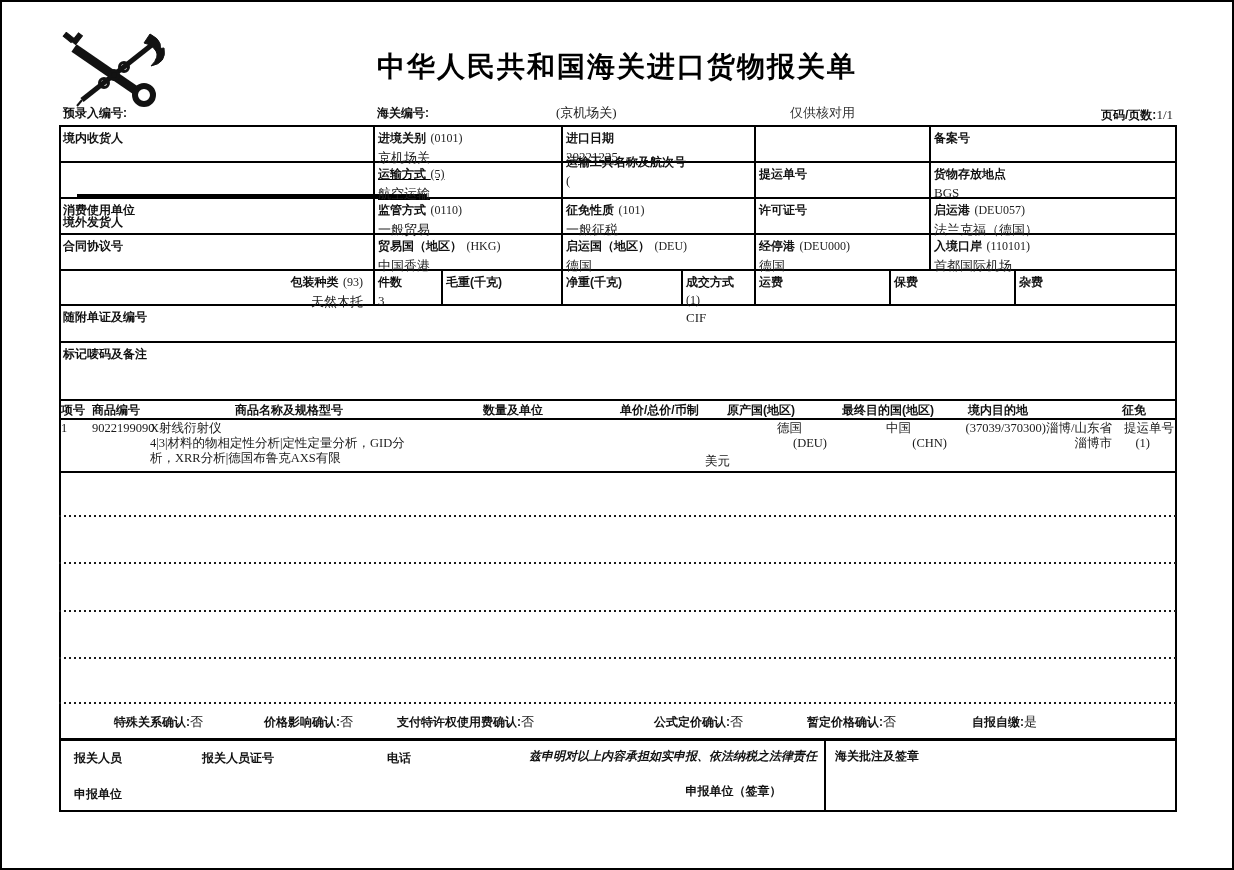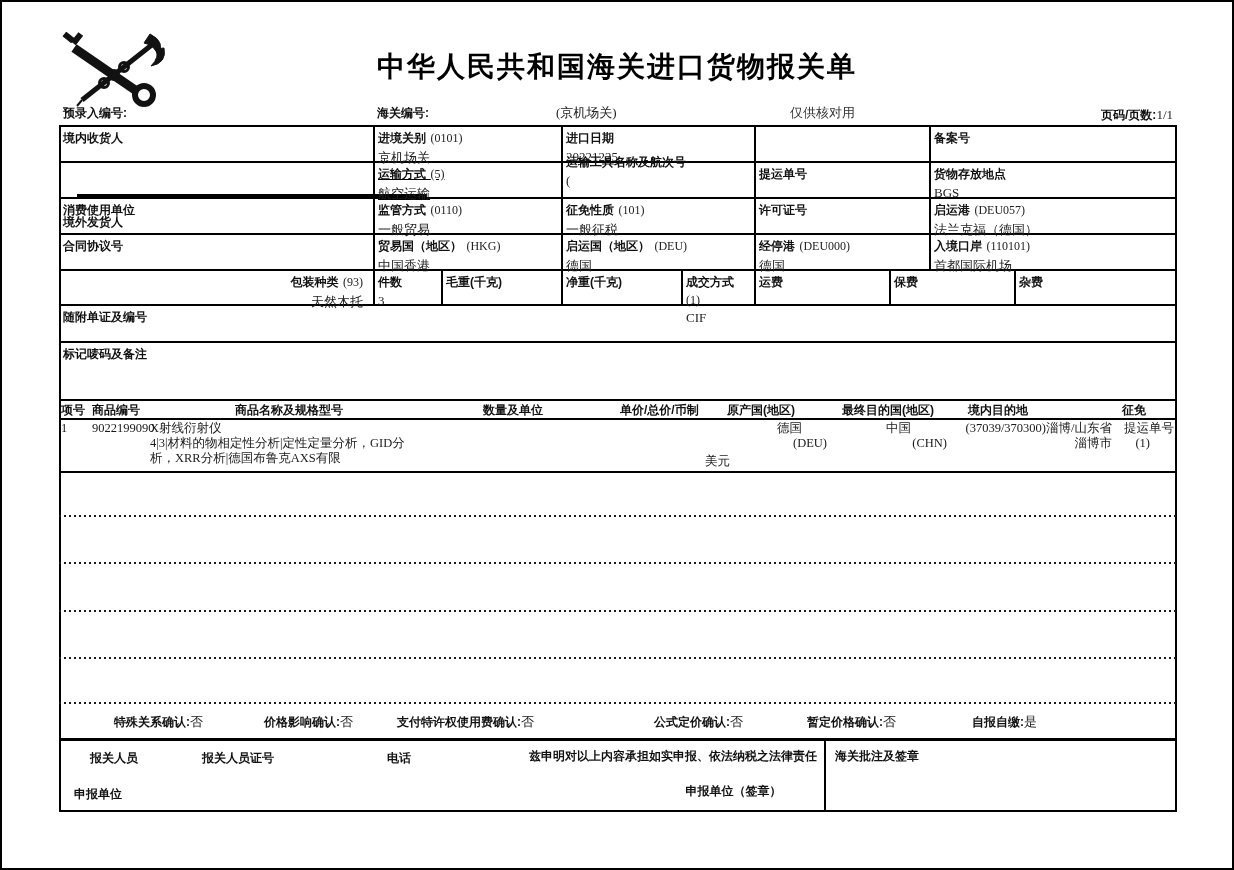--- a/index.html
+++ b/index.html
@@ -239,21 +239,21 @@
     </div>
   </div>
 
   <div class="conf" style="left:112px;top:710px;"><span class="lbl">特殊关系确认:</span><span class="val">否</span></div>
   <div class="conf" style="left:262px;top:710px;"><span class="lbl">价格影响确认:</span><span class="val">否</span></div>
   <div class="conf" style="left:395px;top:710px;"><span class="lbl">支付特许权使用费确认:</span><span class="val">否</span></div>
   <div class="conf" style="left:652px;top:710px;"><span class="lbl">公式定价确认:</span><span class="val">否</span></div>
   <div class="conf" style="left:805px;top:710px;"><span class="lbl">暂定价格确认:</span><span class="val">否</span></div>
   <div class="conf" style="left:970px;top:710px;"><span class="lbl">自报自缴:</span><span class="val">是</span></div>
 
-  <span class="lbl" style="position:absolute;left:88px;top:748px;">报关人员</span>
+  <span class="lbl" style="position:absolute;left:72px;top:748px;">报关人员</span>
   <span class="lbl" style="position:absolute;left:200px;top:748px;">报关人员证号</span>
   <span class="lbl" style="position:absolute;left:385px;top:748px;">电话</span>
   <span class="lbl" style="position:absolute;left:72px;top:784px;">申报单位</span>
-  <div class="lbl" style="position:absolute;left:500px;top:746px;width:315px;text-align:right;">兹申明对以上内容承担如实申报、依法纳税之法律责任</div>
+  <div class="lbl" style="position:absolute;left:500px;top:746px;width:315px;text-align:right;font-style:italic;">兹申明对以上内容承担如实申报、依法纳税之法律责任</div>
   <div class="lbl" style="position:absolute;left:650px;top:781px;width:163px;text-align:center;">申报单位（签章）</div>
   <span class="lbl" style="position:absolute;left:833px;top:746px;">海关批注及签章</span>
 
 </div>
 
 </body></html>

